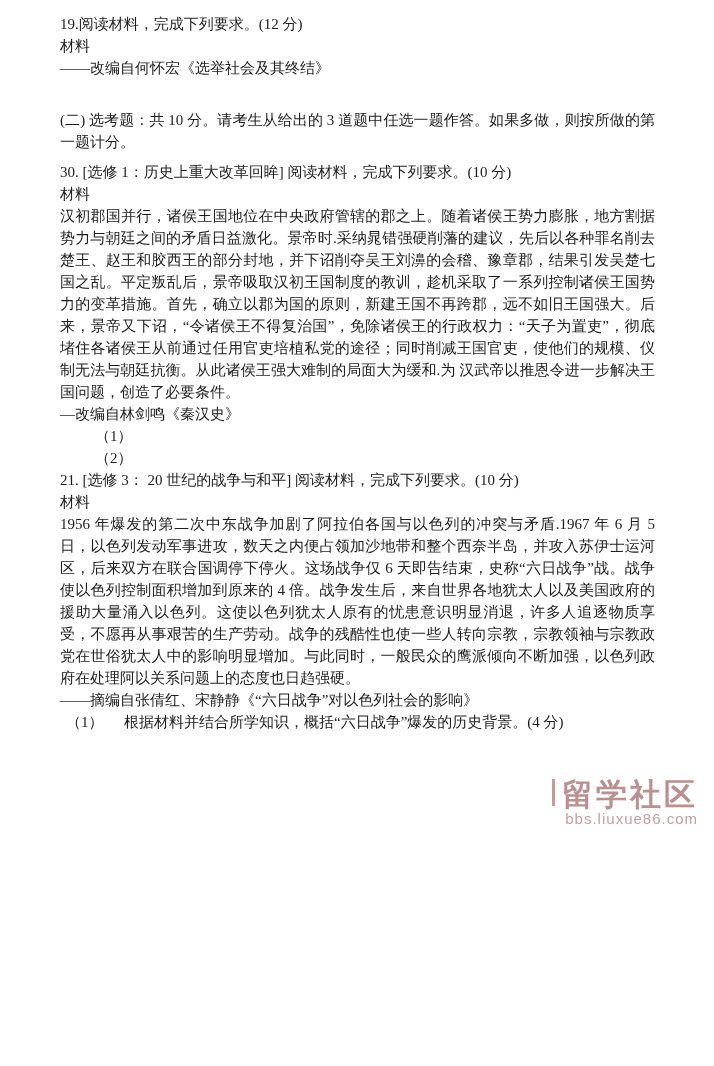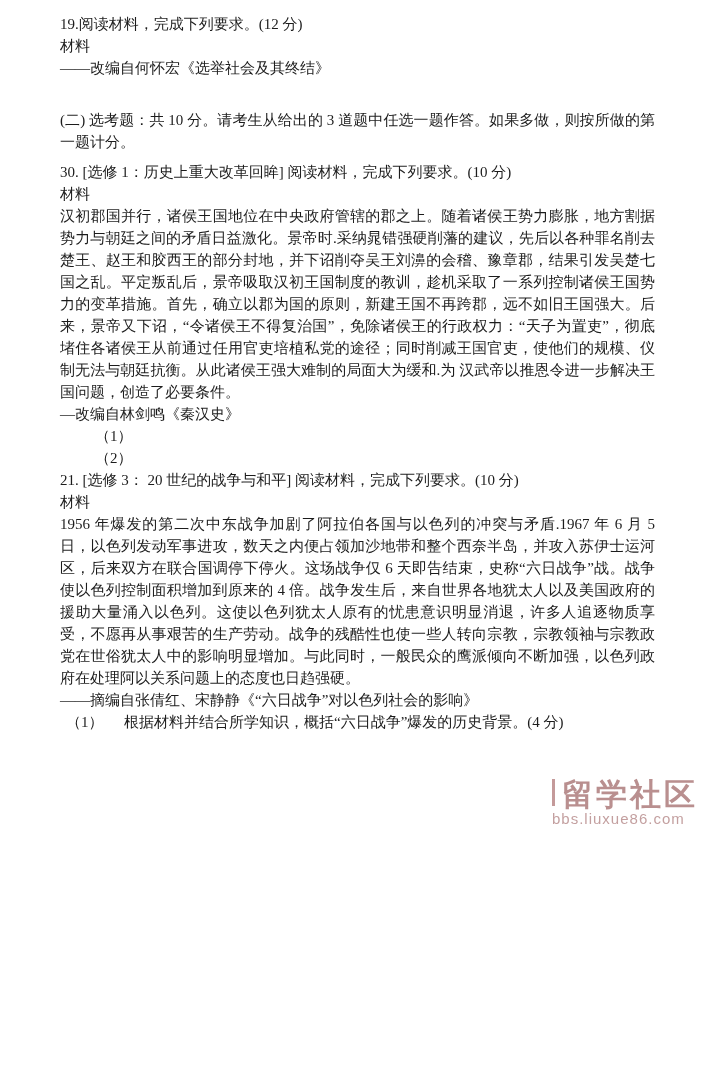--- a/index.html
+++ b/index.html
@@ -31,21 +31,21 @@
   .subq-text { flex: 1; text-align: justify; }
   .watermark {
     position: absolute;
     right: 16px;
     bottom: 8px;
     font-family: "Liberation Sans", "DejaVu Sans", sans-serif;
   }
   .wm-name-row { display: flex; align-items: flex-end; gap: 7px; justify-content: flex-end; }
   .wm-bar { width: 3px; height: 27px; background: #c49a9a; display: inline-block; }
   .wm-name { font-size: 31px; font-weight: bold; letter-spacing: 3px; }
-  .wm-url { font-size: 15px; letter-spacing: 1px; margin-top: 2px; opacity: 0.85; }
+  .wm-url { font-size: 15px; letter-spacing: 1px; margin-top: 2px; text-align: right; opacity: 0.85; }
 </style>
 </head>
 <body>
 
 <div class="page">
 
   <section>
     <p class="q-header">19.阅读材料，完成下列要求。(12 分)</p>
     <p class="material-label">材料</p>
     <p class="attribution">——改编自何怀宏《选举社会及其终结》</p>

